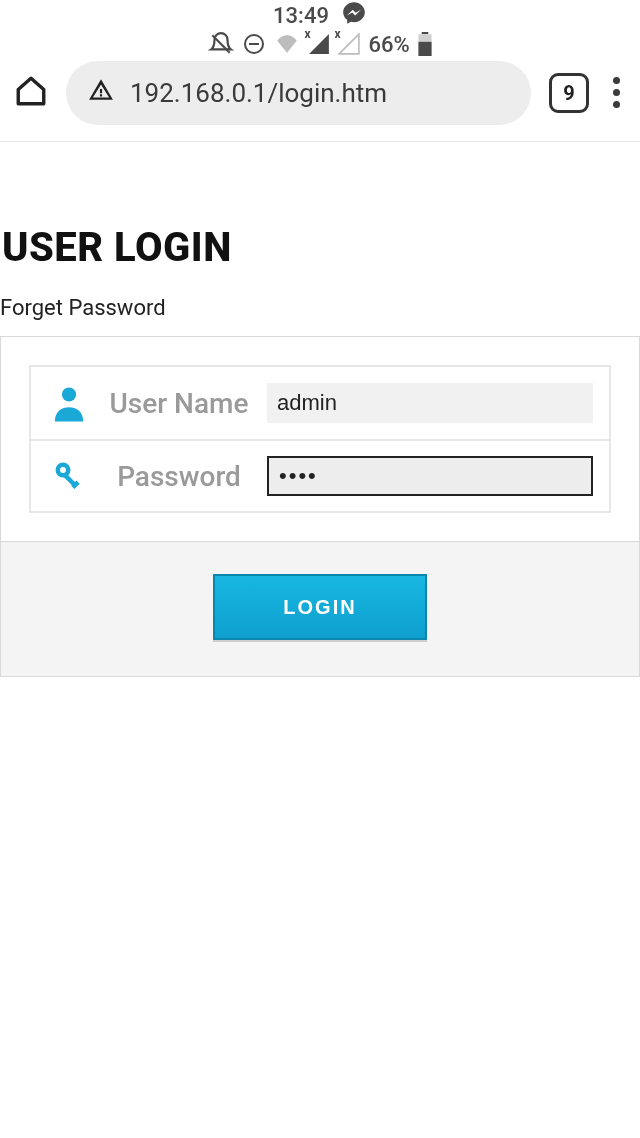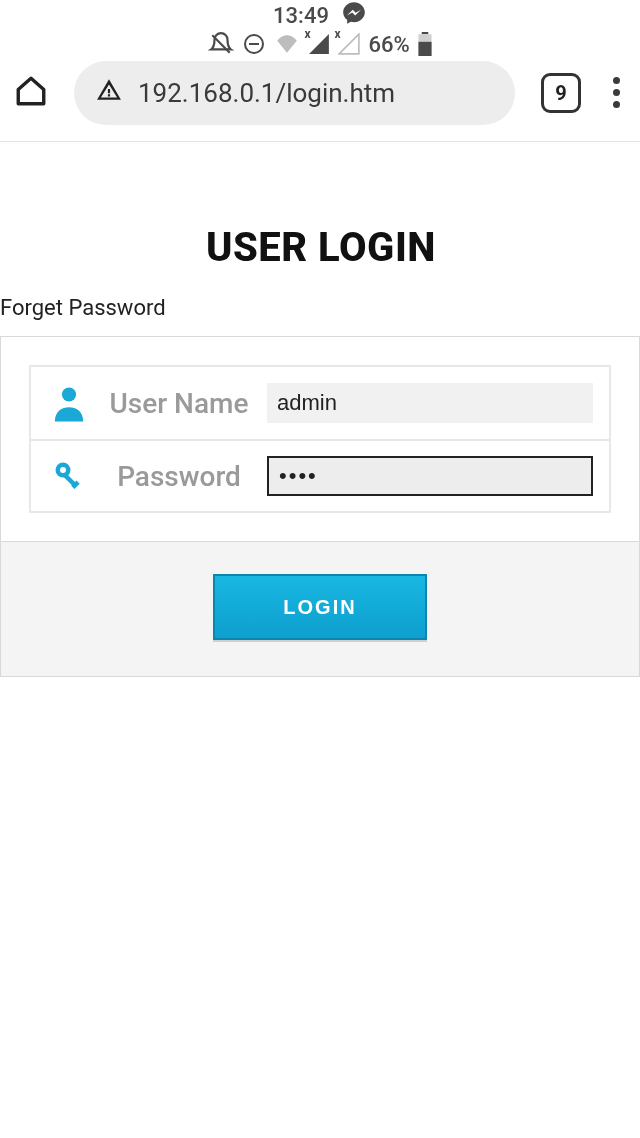--- a/index.html
+++ b/index.html
@@ -20,21 +20,21 @@
   .status-left { display: flex; align-items: center; gap: 12px; }
   .status-right { display: flex; align-items: center; gap: 8px; }
   .status-right svg { display: block; }
 
   
   .browser-bar {
     height: 98px;
     display: flex;
     align-items: center;
     padding: 0 14px;
-    gap: 26px;
+    gap: 18px;
     border-bottom: 1px solid #e4e4e4;
   }
   .address-pill {
     flex: 1;
     height: 64px;
     background: #ededed;
     border-radius: 32px;
     display: flex;
     align-items: center;
     padding: 0 22px;
@@ -57,21 +57,20 @@
   
   .page {
     padding-top: 82px;
   }
   .page-title {
     font-size: 40px;
     font-weight: 800;
     letter-spacing: 0.5px;
     color: #111;
     padding-left: 2px;
-    text-align: center;
   }
   .forgot-row {
     margin-top: 24px;
     padding-right: 12px;
     font-size: 22px;
     color: #222;
     overflow: hidden;
     white-space: nowrap;
   }
 

